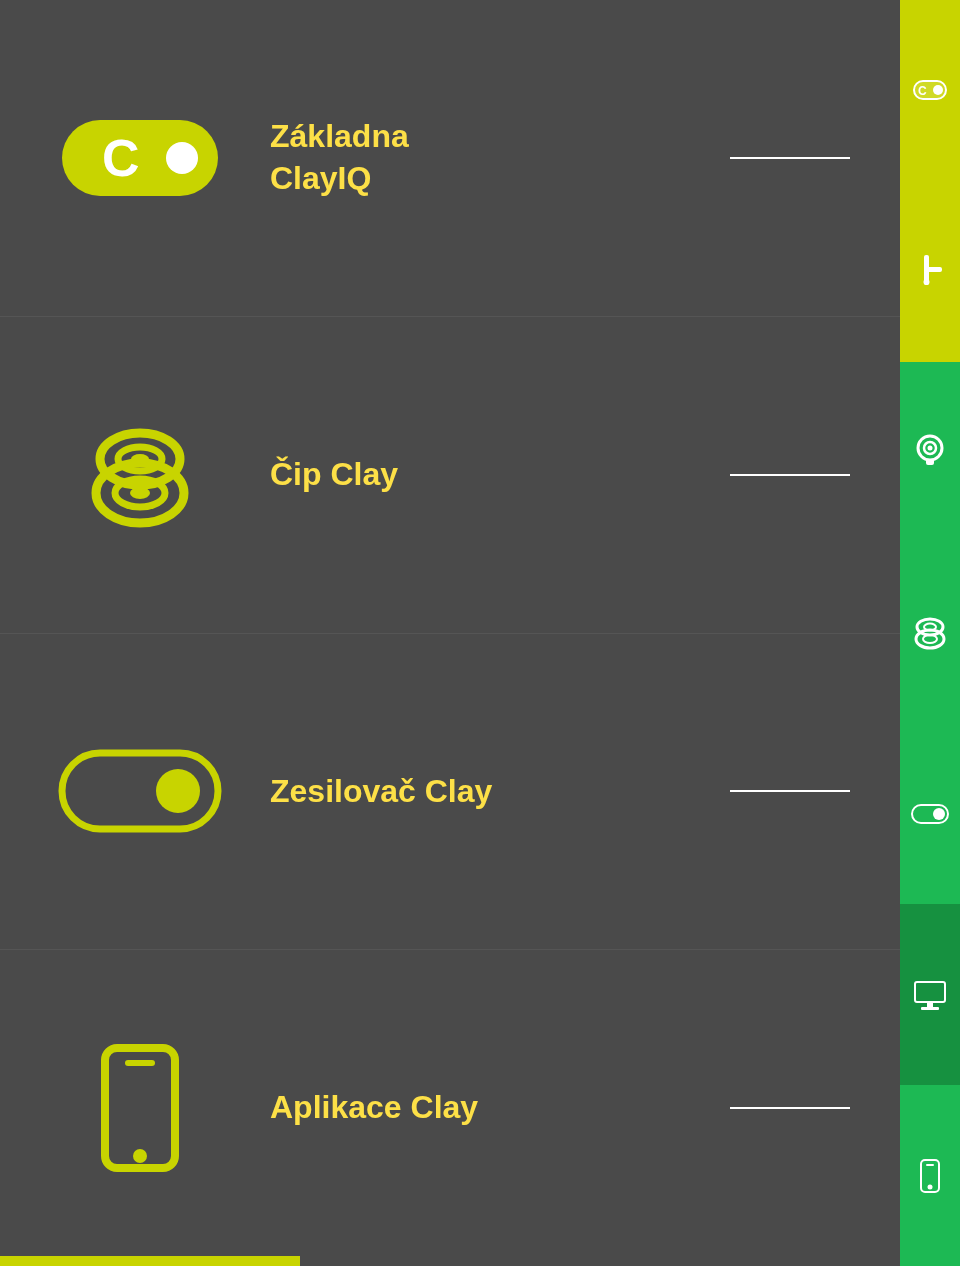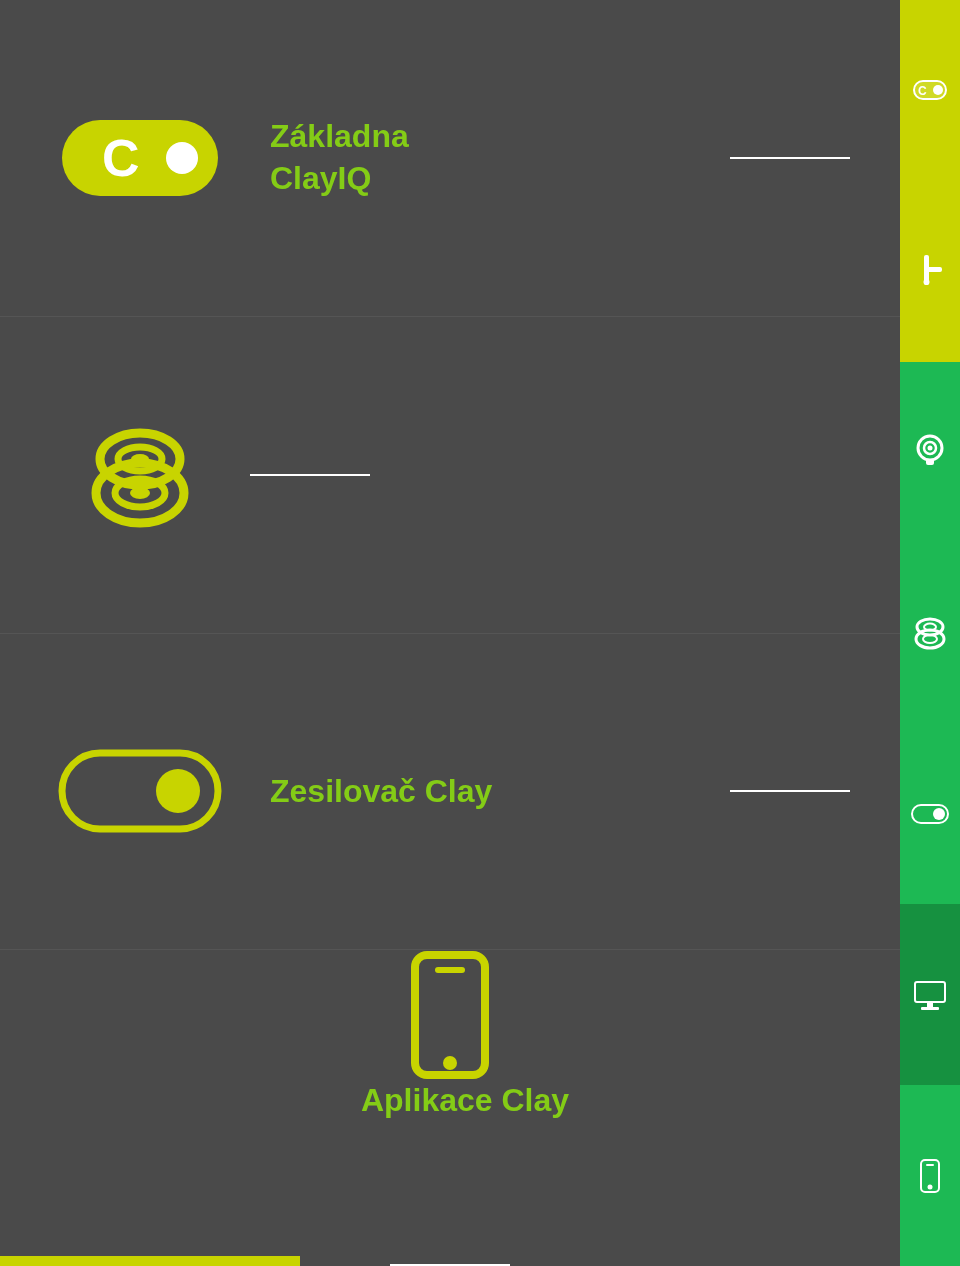--- a/index.html
+++ b/index.html
@@ -22,39 +22,38 @@
       display: flex;
       align-items: center;
       padding: 0 40px;
       flex: 1;
       border-bottom: 1px solid #555;
       position: relative;
     }
 
     .row:last-child {
       border-bottom: none;
-      flex-direction: column;
     }
 
     .icon-area {
       width: 200px;
       display: flex;
       align-items: center;
       justify-content: center;
     }
 
     .label-area {
       flex: 1;
       padding-left: 30px;
     }
 
     .label-area span {
       font-size: 32px;
       font-weight: bold;
-      color: #84cc16;
+      color: #fde047;
       line-height: 1.3;
     }
 
     .line-area {
       width: 140px;
       display: flex;
       align-items: center;
       justify-content: center;
     }
 
@@ -189,20 +188,23 @@
           <ellipse cx="55" cy="78" rx="44" ry="30" fill="none" stroke="#c8d400" stroke-width="9"></ellipse>
           <ellipse cx="55" cy="78" rx="25" ry="14" fill="none" stroke="#c8d400" stroke-width="7"></ellipse>
           <ellipse cx="55" cy="78" rx="10" ry="6" fill="#c8d400"></ellipse>
 
           <ellipse cx="55" cy="44" rx="40" ry="26" fill="none" stroke="#c8d400" stroke-width="9"></ellipse>
           <ellipse cx="55" cy="44" rx="22" ry="12" fill="none" stroke="#c8d400" stroke-width="7"></ellipse>
           <ellipse cx="55" cy="44" rx="9" ry="5" fill="#c8d400"></ellipse>
         </svg>
       </div>
     </div>
+    <div class="label-area">
+      <span>Čip Clay</span>
+    </div>
     <div class="line-area">
       <div class="divider-line"></div>
     </div>
   </div>
 
   <div class="row">
     <div class="icon-area">
       <div class="icon-amplifier">
         <svg width="160" height="80" viewBox="0 0 160 80">
 

